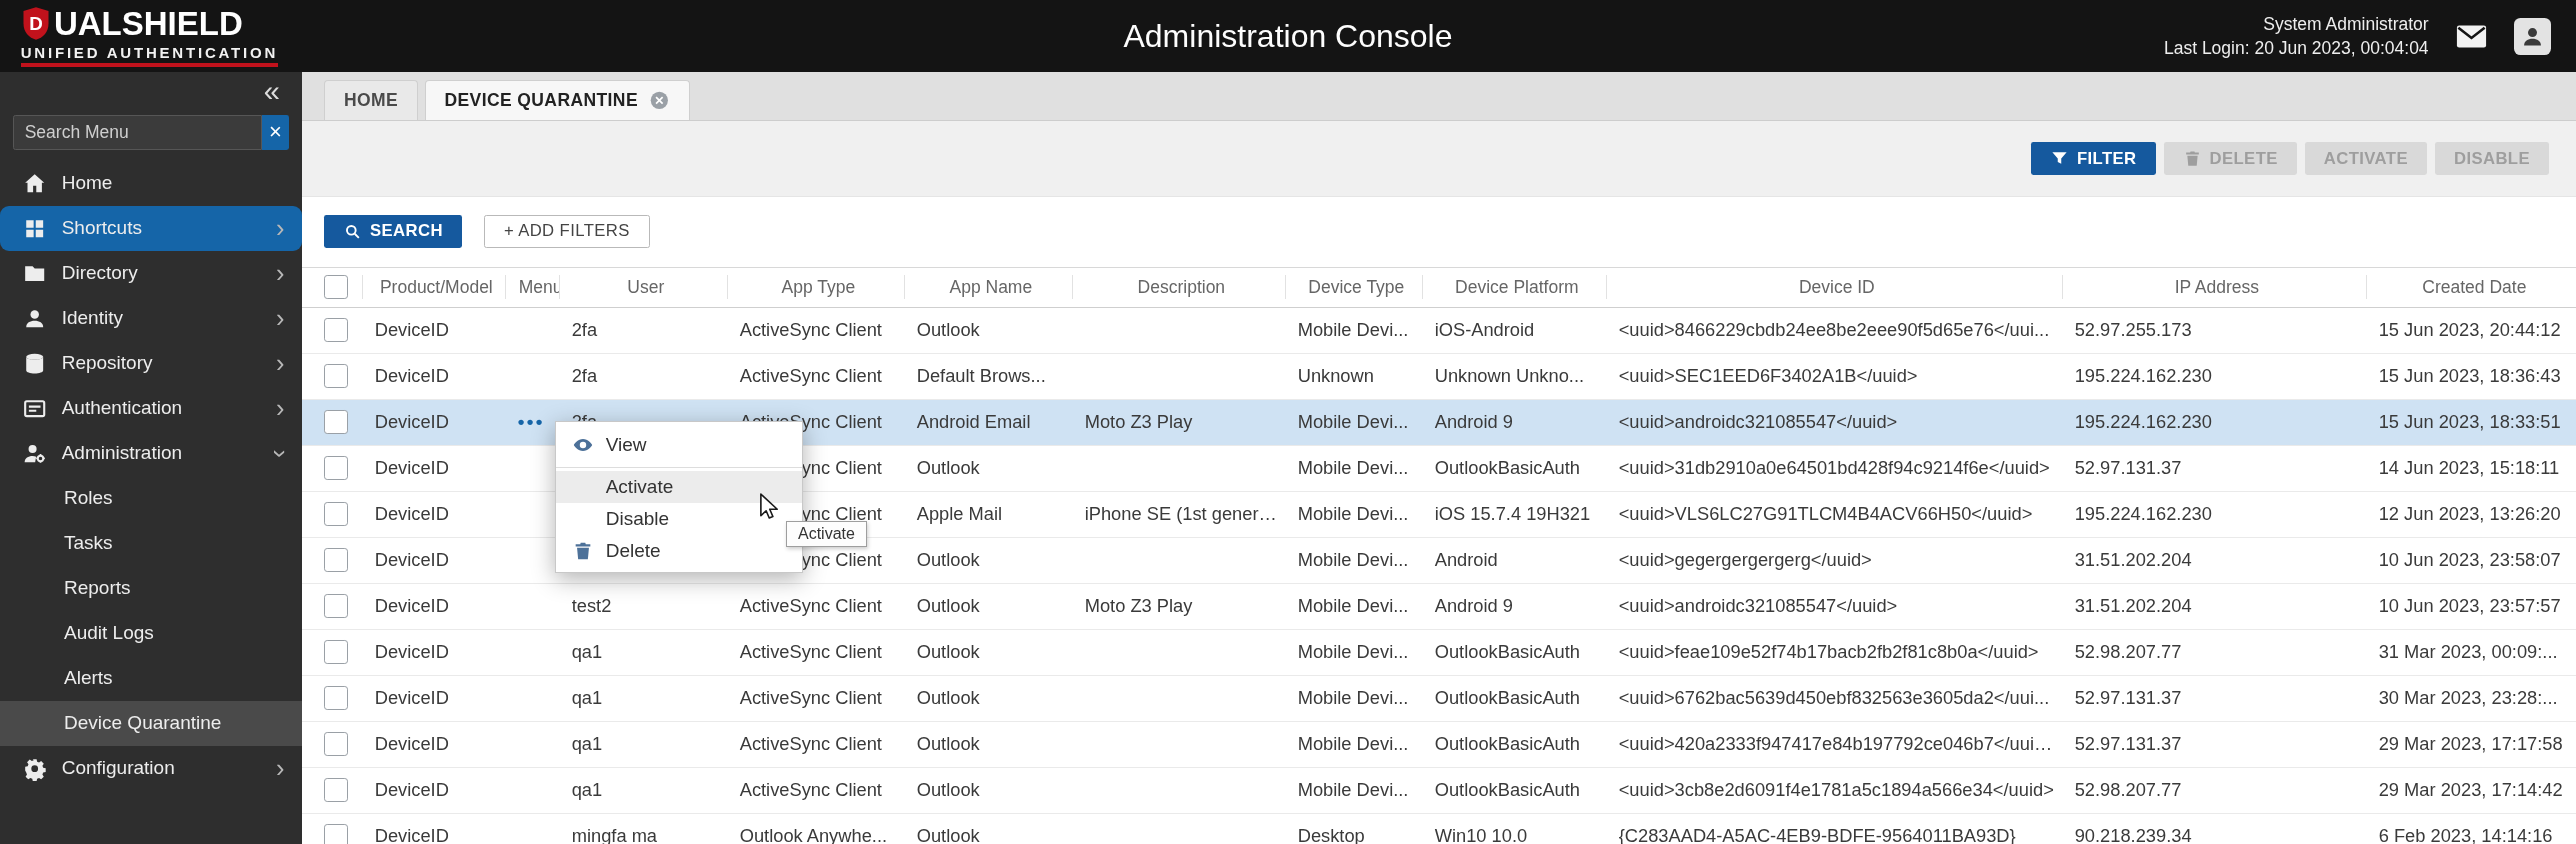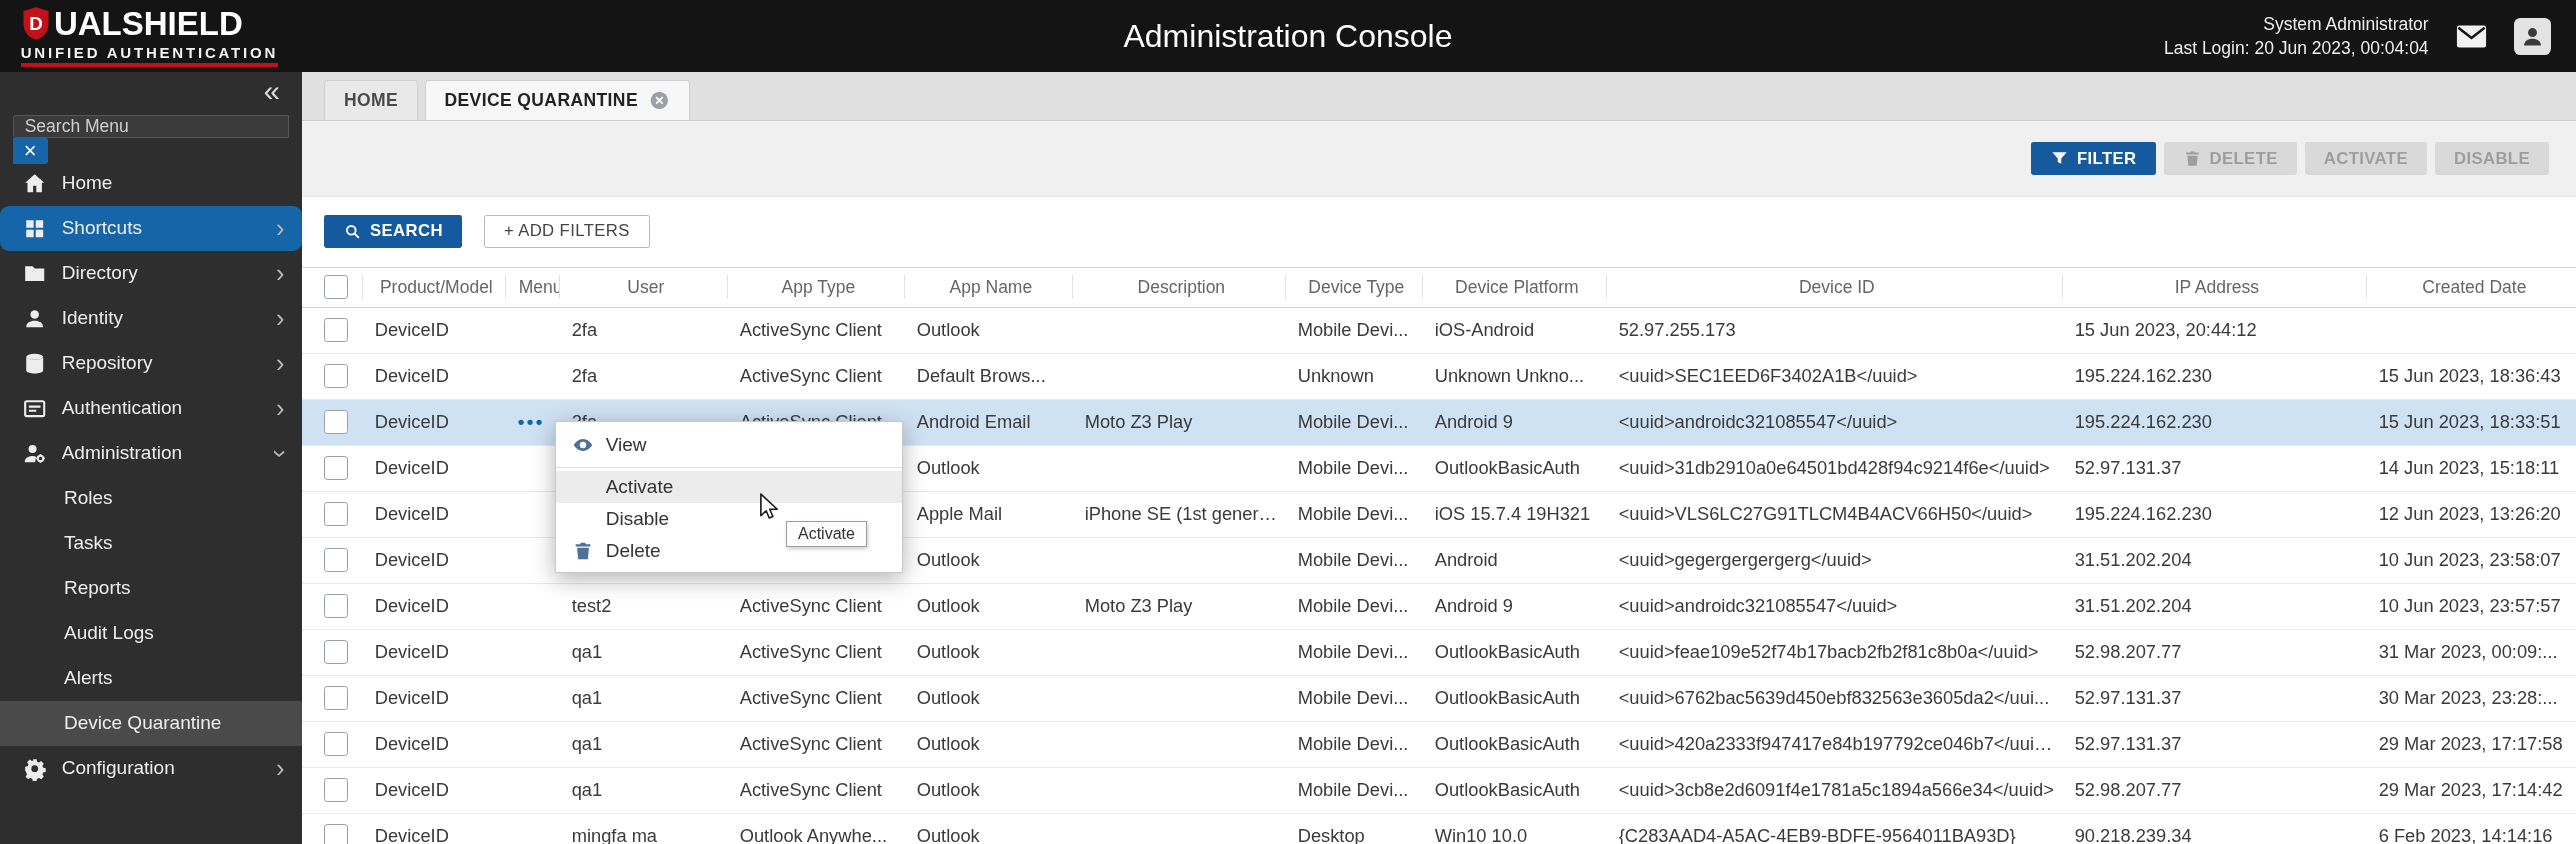--- a/index.html
+++ b/index.html
@@ -21,21 +21,21 @@
   .user-meta{text-align:right;font-size:17.5px;line-height:1.4;color:#eee;}
   .hdr-ic{width:37px;height:37px;display:inline-flex;align-items:center;justify-content:center;color:#f2f2f2;}
   .hdr-ic svg{width:35px;height:35px;fill:currentColor;}
   .avatar{background:#e3e3e3;border-radius:6.4px;}
   .avatar svg{width:27px;height:27px;fill:#3a3a3a;}
 
   
   .sidebar{position:absolute;left:0;top:72px;width:302px;bottom:0;background:#2e2e2e;z-index:5;}
   .collapse-row{height:38px;display:flex;justify-content:flex-end;align-items:center;
                 padding-right:22px;color:#dcdcdc;font-size:29px;line-height:1;}
-  .search-row{display:flex;margin:4.8px 12.7px 11px 12.7px;height:35px;flex-direction:column;}
+  .search-row{display:flex;margin:4.8px 12.7px 11px 12.7px;height:35px;}
   .search-input{flex:1;height:35px;background:#3b3b3b;border:0.8px solid #565656;color:#e6e6e6;
                 padding:0 11px;font-size:17.5px;border-radius:2.4px 0 0 2.4px;outline:none;
                 font-family:"Liberation Sans","DejaVu Sans",sans-serif;}
   .search-input::placeholder{color:#cfcfcf;}
   .search-clear{width:35px;height:35px;background:#1565a8;color:#fff;font-size:22px;
                 display:flex;align-items:center;justify-content:center;border-radius:0 2.4px 2.4px 0;cursor:pointer;}
   .side-item{height:45px;display:flex;align-items:center;padding:0 17.5px 0 22px;
              color:#ededed;font-size:19px;gap:14.3px;cursor:pointer;white-space:nowrap;}
   .side-item .icn{width:25.4px;height:25.4px;flex:0 0 25.4px;display:inline-flex;}
   .side-item .icn svg{width:25.4px;height:25.4px;fill:currentColor;}
@@ -78,21 +78,21 @@
   .th.cbcell,.td.cbcell{border-left:none;display:flex;align-items:center;padding:0;height:100%;cursor:default;}
   .row{display:grid;height:46px;align-items:center;border-bottom:0.8px solid #eaeaea;
        font-size:18.3px;color:#3a3a3a;background:#fff;cursor:pointer;}
   .row.selected{background:#cfe2f3;}
   .td{padding:0 8px 0 12.7px;overflow:hidden;text-overflow:ellipsis;white-space:nowrap;}
   .checkbox{width:24px;height:24px;border:1.6px solid #9aa0a6;border-radius:3.2px;background:#fff;
             margin-left:22px;cursor:pointer;flex:0 0 24px;}
   .menu-dots{color:#1565a8;font-weight:bold;letter-spacing:2.4px;font-size:19px;cursor:pointer;}
 
   
-  .context-menu{position:absolute;left:555px;top:421px;width:348px;background:#fff;
+  .context-menu{position:absolute;left:555px;top:421px;width:248px;background:#fff;
                 border:0.8px solid #c8c8c8;box-shadow:0 6.4px 22px rgba(0,0,0,.3);padding:4.8px 0;z-index:50;}
   .menu-item{height:32px;display:flex;align-items:center;padding:0 12.7px;font-size:19px;color:#333;
              gap:8px;cursor:pointer;}
   .menu-item.first{height:37px;}
   .menu-item.hover{background:#ececec;}
   .mi-icon{width:29px;height:24px;display:inline-flex;align-items:center;justify-content:center;color:#4d7199;}
   .mi-icon svg{width:22px;height:22px;fill:currentColor;}
   .menu-divider{height:0.8px;background:#ddd;margin:3.2px 0;}
   .tooltip{position:absolute;left:786px;top:521px;background:#fdfdfd;border:0.8px solid #9e9e9e;
            padding:3.2px 11px;font-size:16px;color:#333;z-index:60;box-shadow:0.8px 1.6px 4px rgba(0,0,0,.2);
@@ -326,20 +326,21 @@
               <div class="checkbox"></div>
             </div>
             <div class="td">DeviceID</div>
             <div class="td"></div>
             <div class="td">2fa</div>
             <div class="td">ActiveSync Client</div>
             <div class="td">Outlook</div>
             <div class="td"></div>
             <div class="td">Mobile Devi...</div>
             <div class="td">iOS-Android</div>
+            <div class="td">&lt;uuid&gt;8466229cbdb24ee8be2eee90f5d65e76&lt;/uui...</div>
             <div class="td">52.97.255.173</div>
             <div class="td">15 Jun 2023, 20:44:12</div>
           </div>
           <div class="row" style="grid-template-columns: 60px 143px 54px 168px 177px 168px 213px 137px 184px 456px 304px 211px;">
             <div class="td cbcell">
               <div class="checkbox"></div>
             </div>
             <div class="td">DeviceID</div>
             <div class="td"></div>
             <div class="td">2fa</div>

